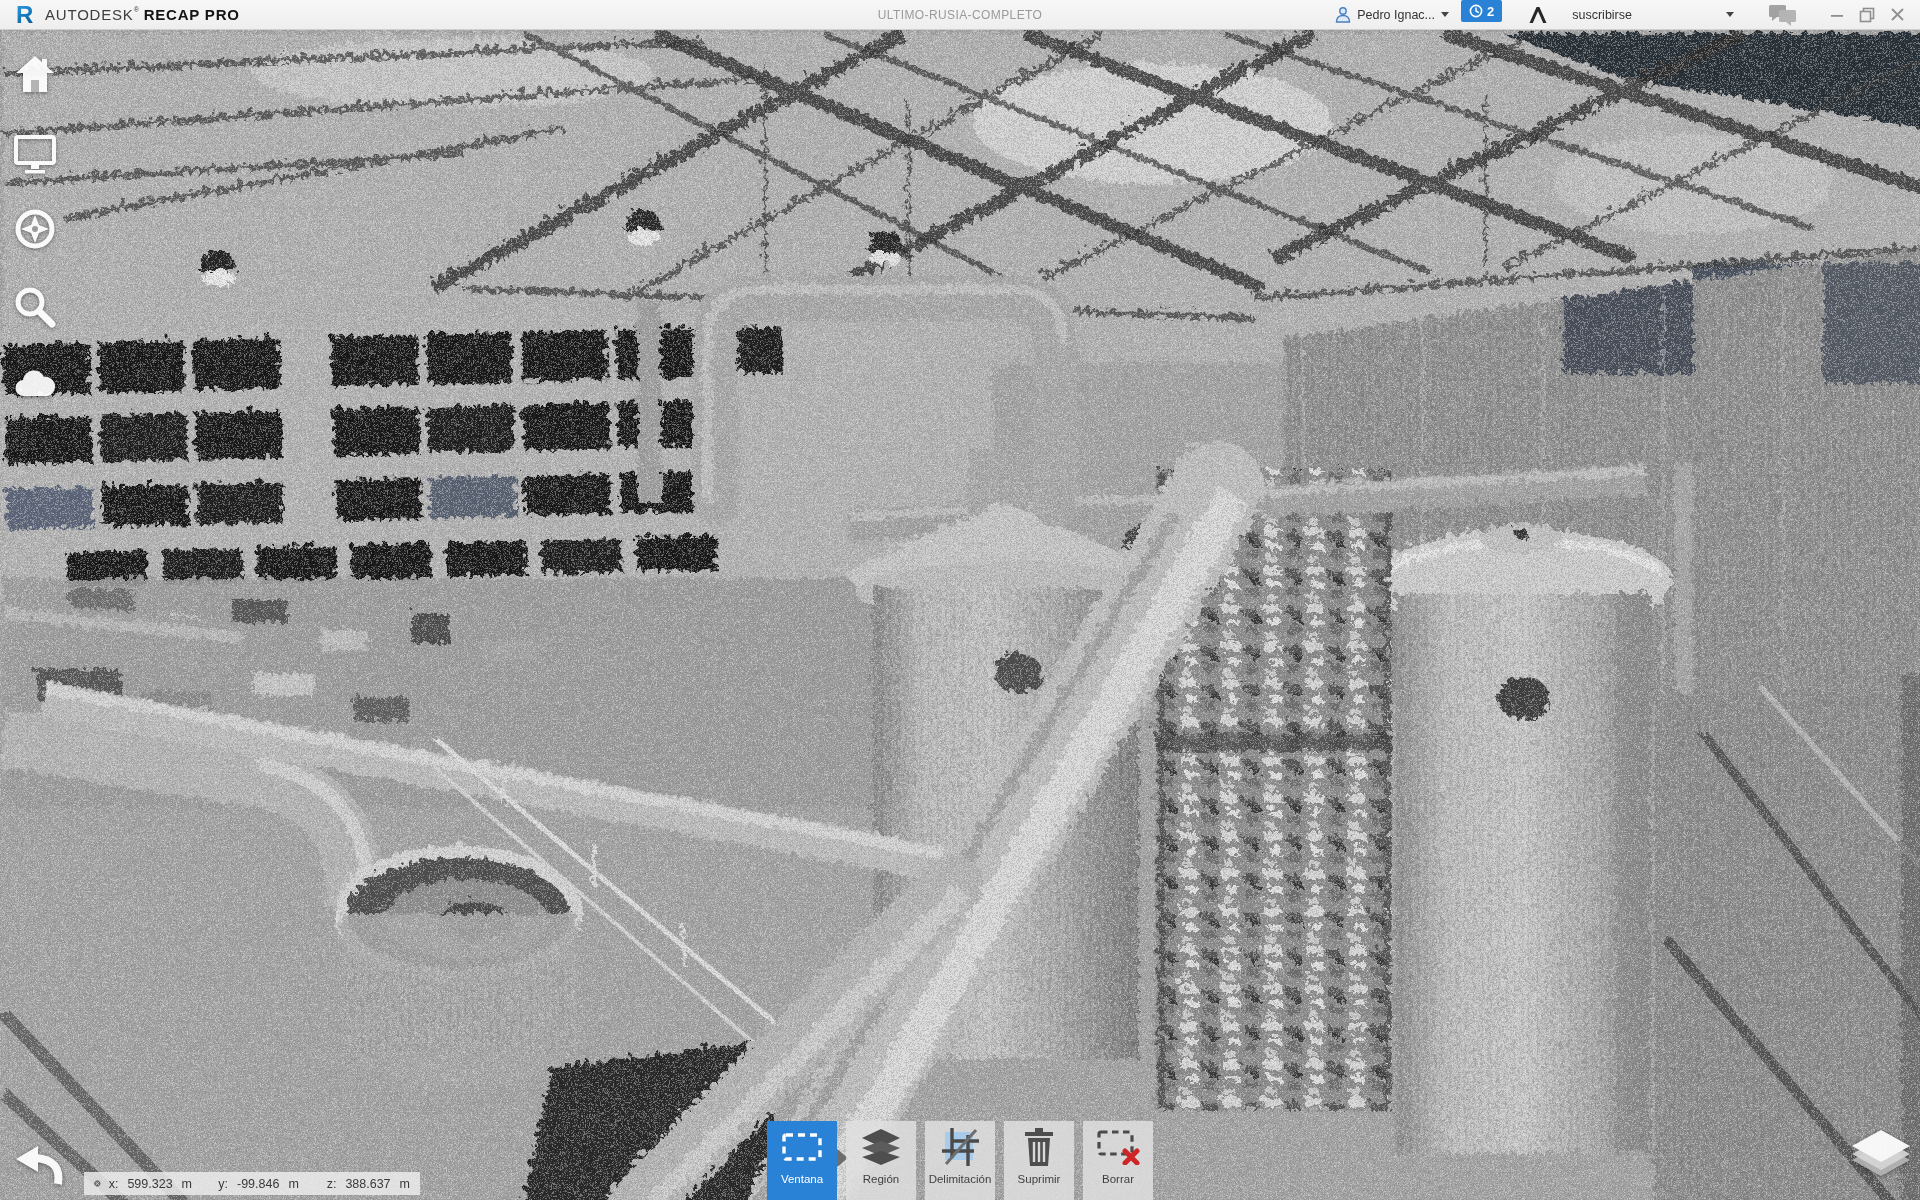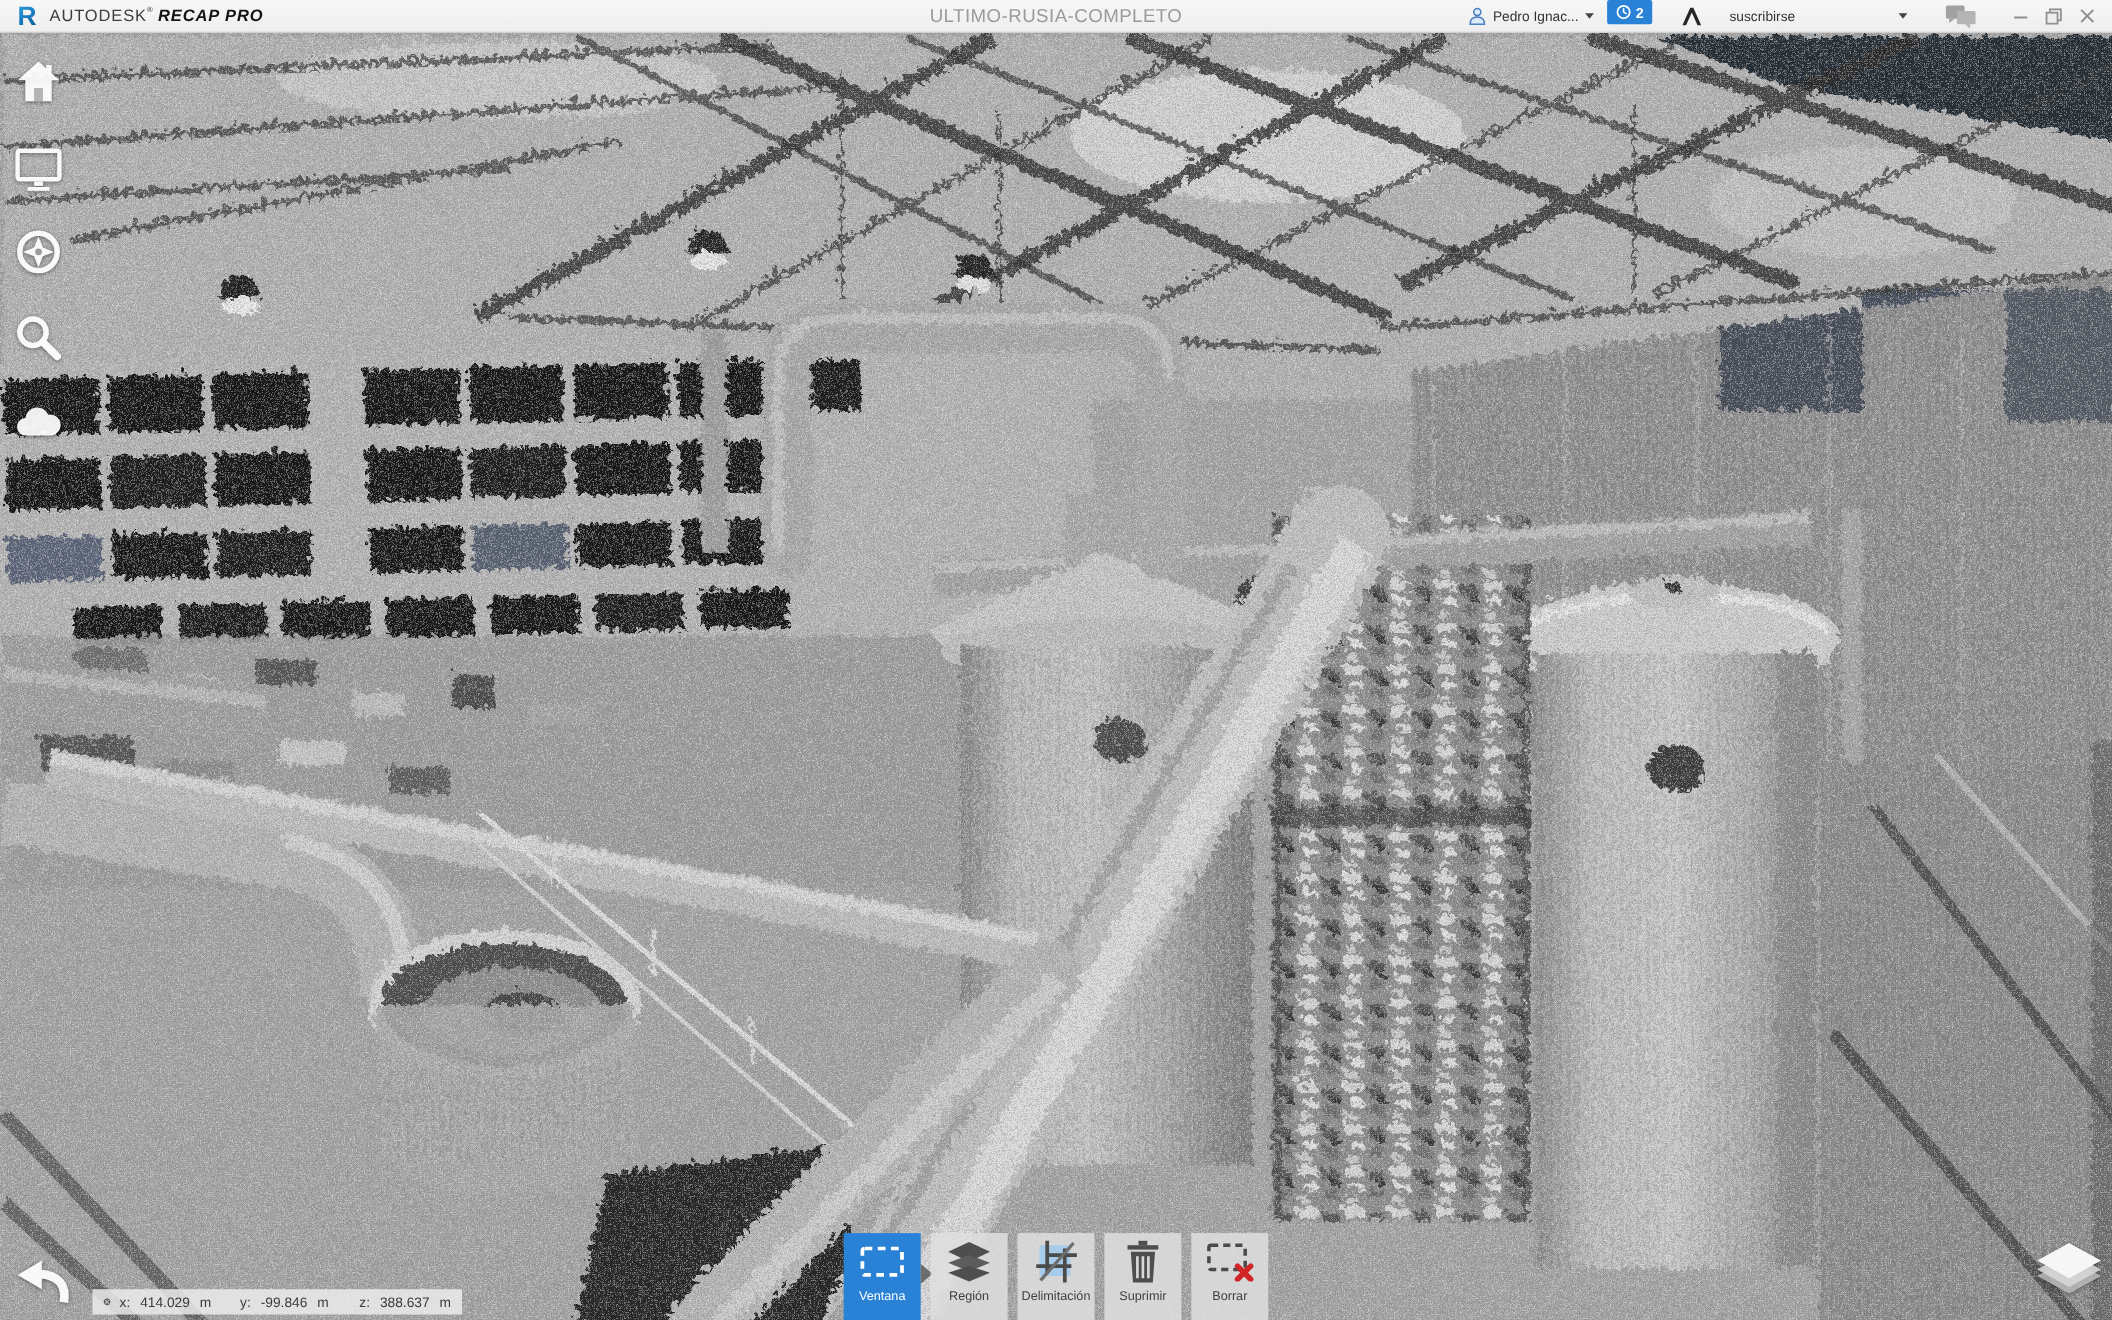--- a/index.html
+++ b/index.html
@@ -7,22 +7,22 @@
     font-family:"Liberation Sans", sans-serif; background:#9a9a9a; }
 
   
   .titlebar { position:relative; width:1920px; height:30px;
     background:linear-gradient(#f7f7f7,#eeeeee); border-bottom:1px solid #cfcfcf;
     display:flex; align-items:center; z-index:50; }
   .brand { display:flex; align-items:center; gap:7px; padding-left:16px; }
   .brand-r { width:22px; height:24px; }
   .brand-text { font-size:15px; color:#3d3d3d; letter-spacing:0.8px; white-space:nowrap; }
   .brand-text sup { font-size:7px; vertical-align:top; }
-  .brand-text .bold { font-weight:bold; color:#141414; margin-left:4px;font-style:italic; }
-  .win-title { position:absolute; left:0; right:0; text-align:center; font-size:17px;
+  .brand-text .bold { font-weight:bold; color:#141414; margin-left:4px; }
+  .win-title { position:absolute; left:0; right:0; text-align:center; font-size:12px;
     color:#9a9a9a; letter-spacing:0.4px; pointer-events:none; }
   .tb-right { margin-left:auto; display:flex; height:100%; padding-right:8px; }
   .user-menu { display:flex; align-items:center; gap:6px; font-size:12.5px; color:#333;
     padding:0 6px; cursor:default; }
   .caret { width:0; height:0; border-left:4.5px solid transparent; border-right:4.5px solid transparent;
     border-top:5px solid #444; display:inline-block; }
   .notif-badge { display:flex; align-items:center; gap:4px; background:#2a82d6; color:#fff;
     border-radius:2px; height:22px; padding:0 8px; font-size:13px; font-weight:bold; margin-left:6px; }
   .subscribe { display:flex; align-items:center; gap:24px; font-size:12.5px; color:#333; margin-left:26px; }
   .subscribe .caret { margin-left:70px; }
@@ -364,21 +364,21 @@
     <polygon points="30,6 8,19 30,32" fill="#ffffff"></polygon>
   </svg>
 
   <div class="coords">
     <svg width="17" height="17" viewBox="0 0 17 17">
       <circle cx="8.5" cy="8.5" r="7" fill="#707070" stroke="#4a4a4a" stroke-width="1.5"></circle>
       <path d="M3.5,3.5 L13.5,13.5 M13.5,3.5 L3.5,13.5" stroke="#e6e6e6" stroke-width="1.8"></path>
     </svg>
     <span class="grp">
         <span>x:</span>
-        <span>414.029</span>
+        <span>599.323</span>
         <span>m</span>
       </span>
     <span class="sep"></span>
     <span class="grp">
         <span>y:</span>
         <span>-99.846</span>
         <span>m</span>
       </span>
     <span class="sep2"></span>
     <span class="grp">

